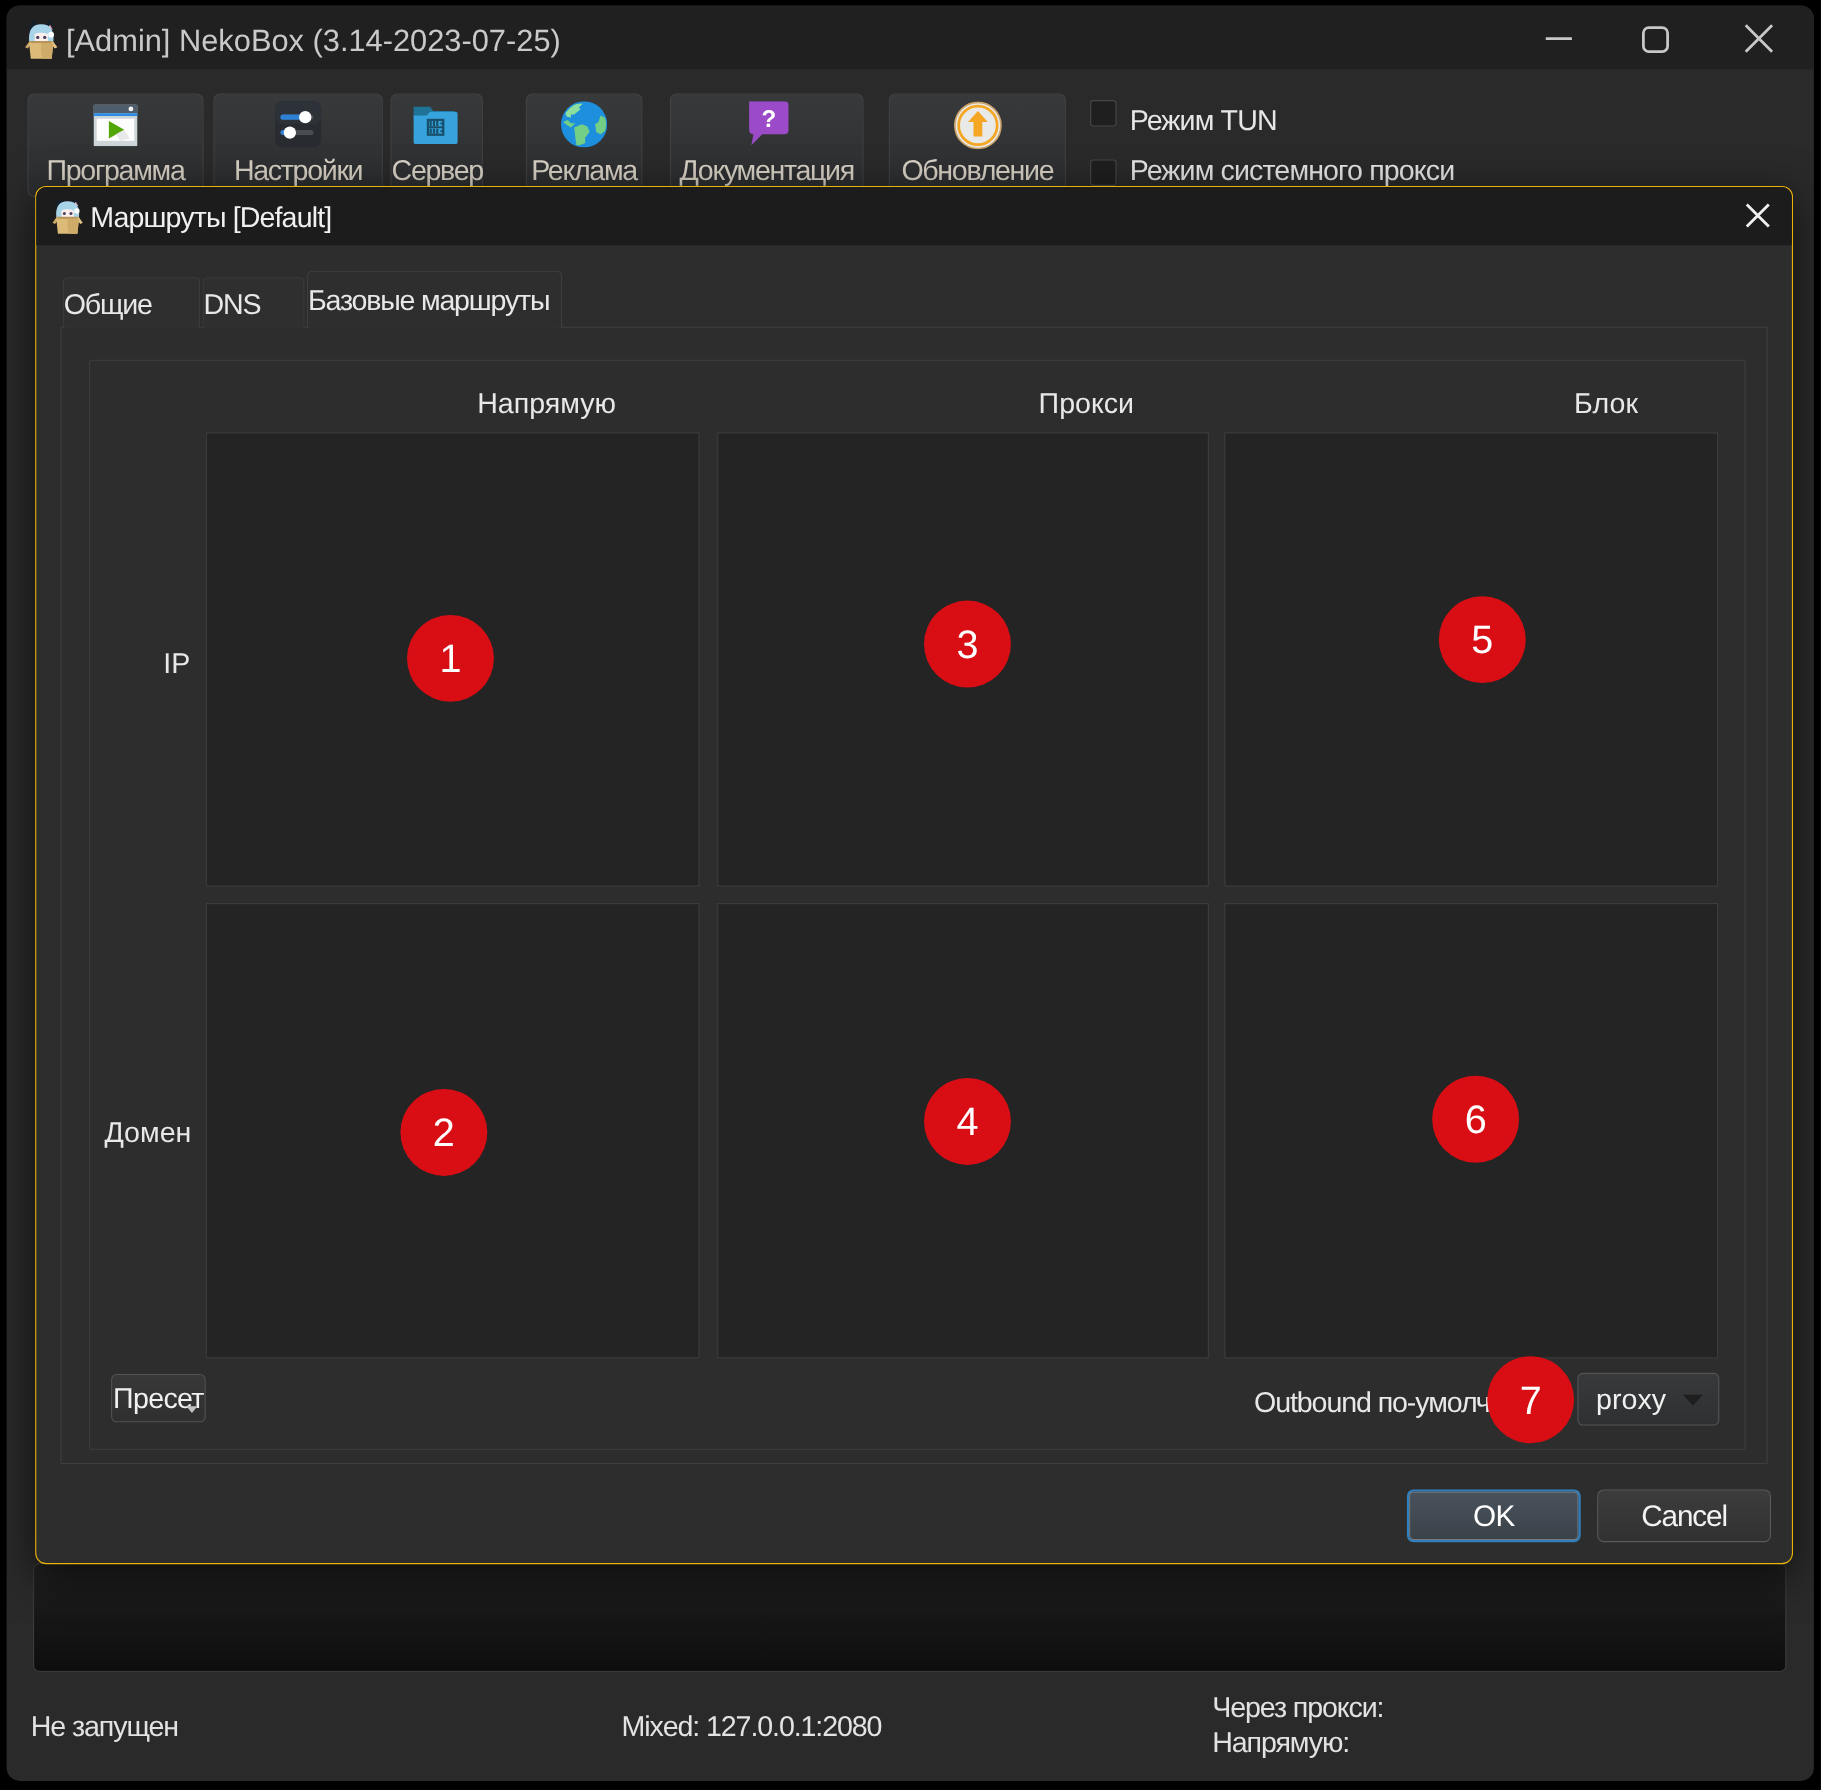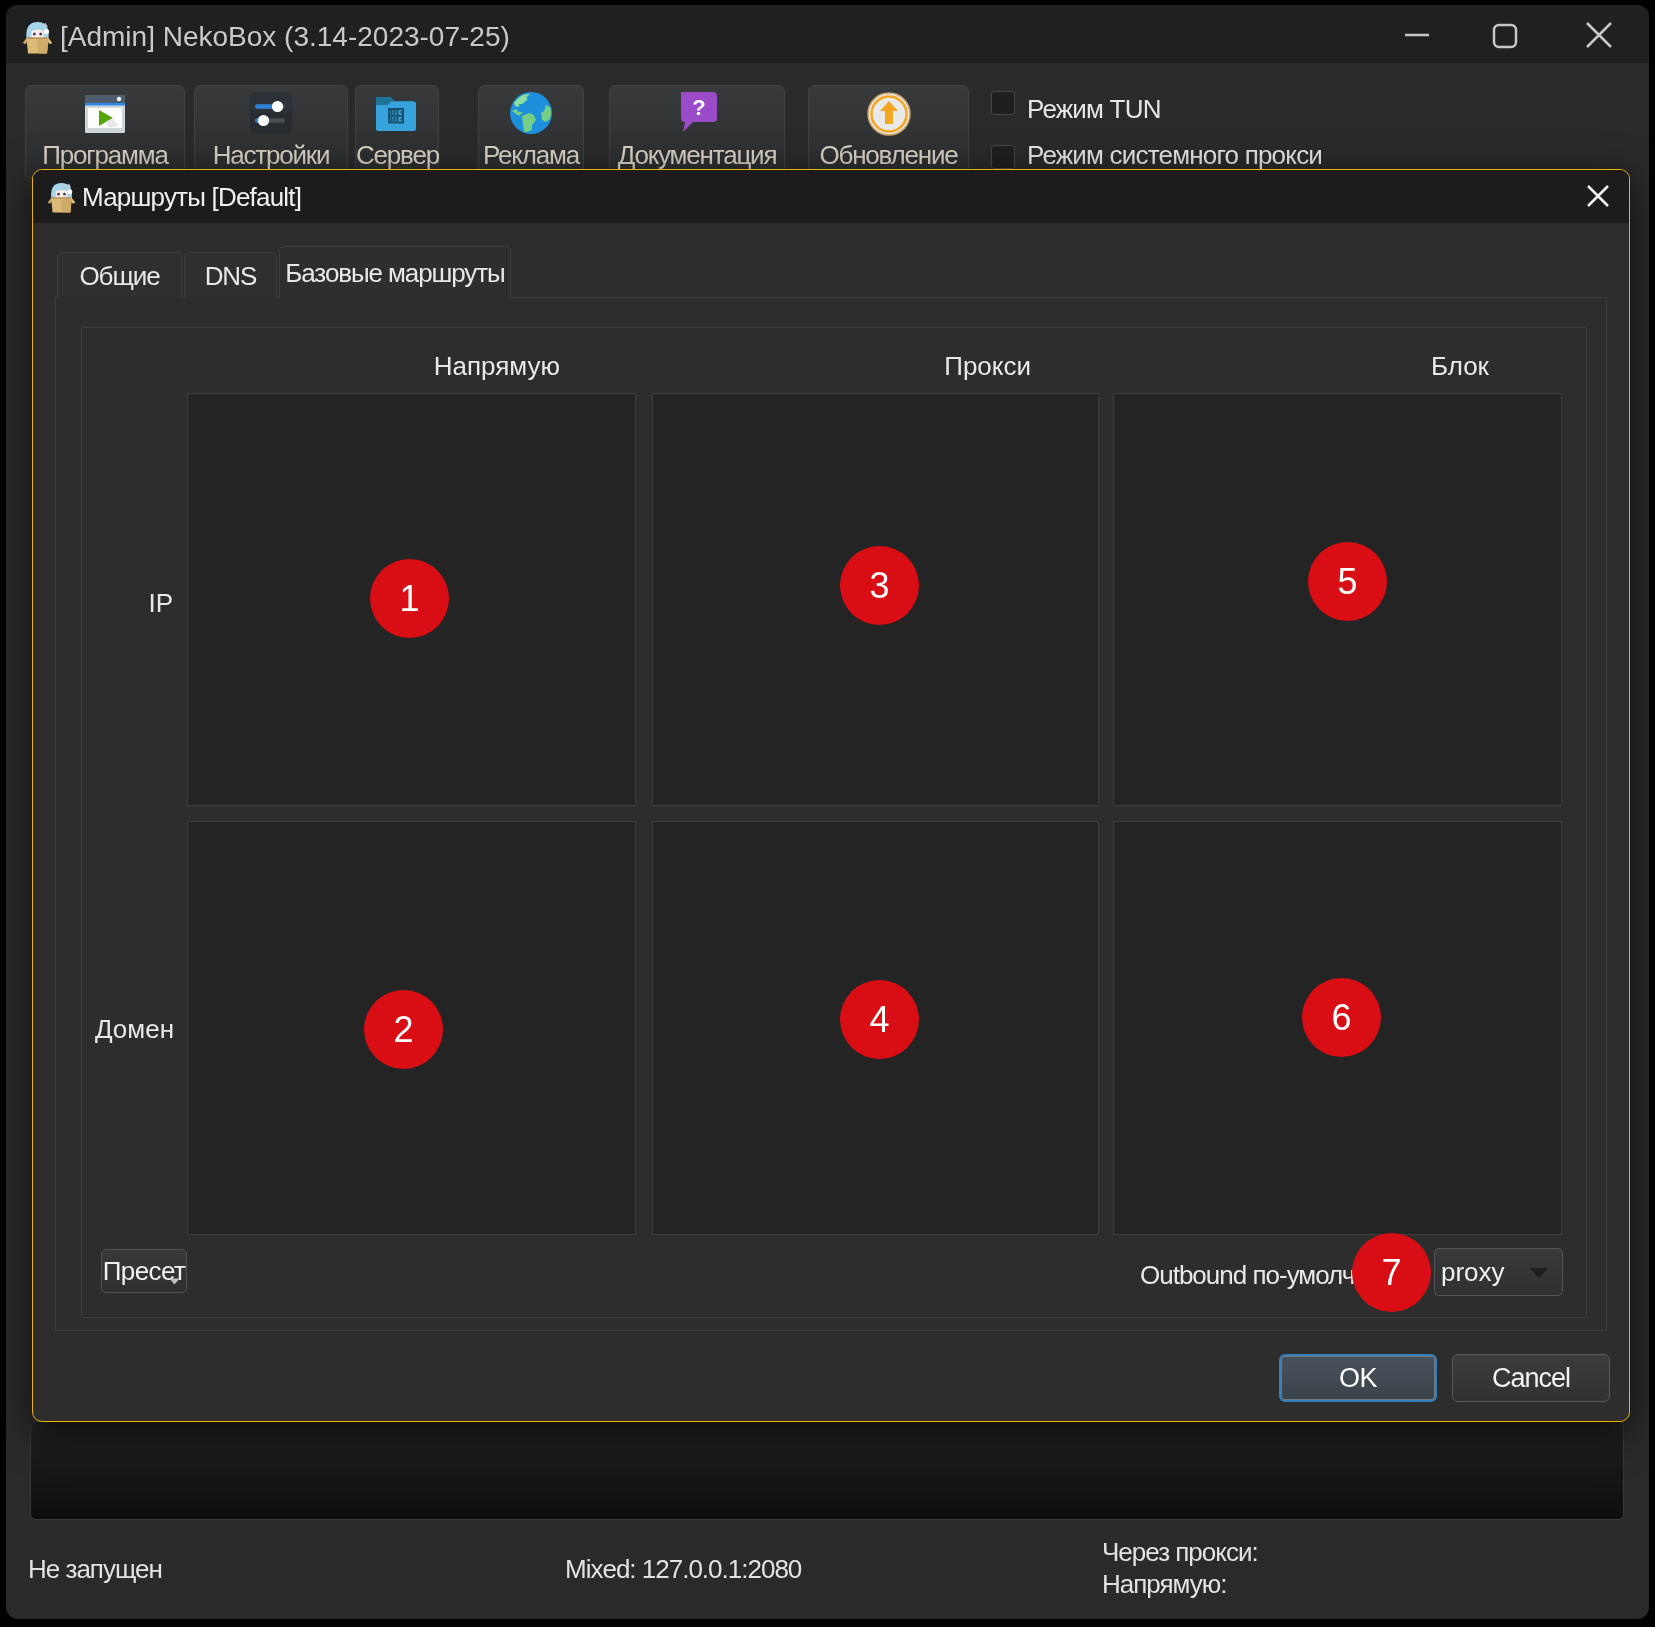--- a/index.html
+++ b/index.html
@@ -36,21 +36,21 @@
   #dlg { position:absolute; left:32px; top:169px; width:1598px; height:1253px;
     background:#2d2d2d; border:1px solid #eab308; border-radius:10px;
     box-shadow:0 10px 40px rgba(0,0,0,.65); }
   #dlg-title { position:absolute; left:0; top:0; width:100%; height:53px;
     background:#1c1c1c; border-radius:9px 9px 0 0; }
   #dlg-title .txt { position:absolute; left:49px; top:0; height:53px; line-height:55px;
     color:#f0f0f0; font-size:26px; letter-spacing:-0.8px; }
 
   .tab { position:absolute; border:1px solid #3e3e3e; border-bottom:none;
     border-radius:5px 5px 0 0; background:#2f2f2f; color:#e8e8e8; font-size:26px;
-    letter-spacing:-1.1px; text-align:center; }
+    letter-spacing:-1.1px; }
   #tab3 { background:#2e2e2e; z-index:2; }
   .tab { z-index:1; }
 
   #pane { position:absolute; left:22px; top:127px; width:1552px; height:1034px;
     border:1px solid #3e3e3e; background:#2d2d2d; }
   #gbox { position:absolute; left:48px; top:157px; width:1506px; height:991px;
     border:1px solid #3e3e3e; border-radius:2px; }
 
   .hdr { position:absolute; color:#e8e8e8; font-size:26px; text-align:right; width:300px; }
   .tbox { position:absolute; background:#242424; border:1px solid #3f3f3f; }
@@ -231,21 +231,21 @@
   <div class="tbox" style="left:1080px; top:651px; width:449px; height:414px;"></div>
 
   <div class="rowlbl" style="left:0px; top:418px;">IP</div>
   <div class="rowlbl" style="left:1px; top:844px;padding-left:44px;">Домен</div>
 
   <div class="btn" style="left:68px; top:1079px; width:86px; height:44px; line-height:42px;">Пресет<svg class="abs" style="right:6px;bottom:7px;" width="11" height="7" viewBox="0 0 11 7">
         <path d="M0.5 0.5 L5.5 6.5 L10.5 0.5 Z" fill="#c2c2c2"></path>
       </svg></div>
 
   <div class="status" style="left:1107px; top:1090px; color:#e8e8e8;">Outbound по-умолчанию</div>
-  <div id="ddl" style="left:1401px; top:1078px; width:129px; height:48px; line-height:46px; padding-left:6px;">proxy
+  <div id="ddl" style="left:1401px; top:1078px; width:129px; height:48px; line-height:46px; padding-left:16px;">proxy
     <svg class="abs" style="right:12px; top:17px;" width="22" height="14" viewBox="0 0 22 14">
       <path d="M 2 2 L 11 12 L 20 2 Z" fill="#1e1e1e"></path>
     </svg>
   </div>
 
   <div id="okbtn">OK</div>
   <div id="cancelbtn">Cancel</div>
 </div>
 
 <div class="circle" style="left:370px; top:559px;">1</div>

